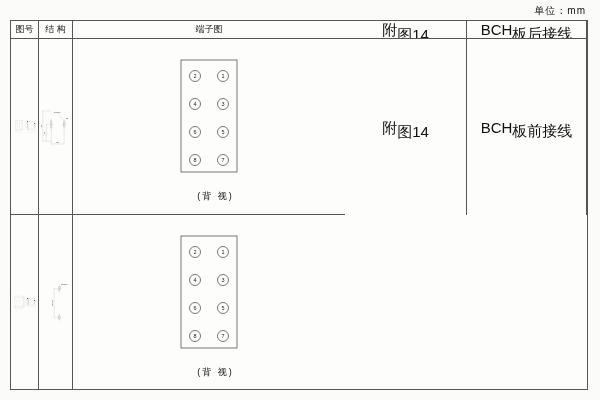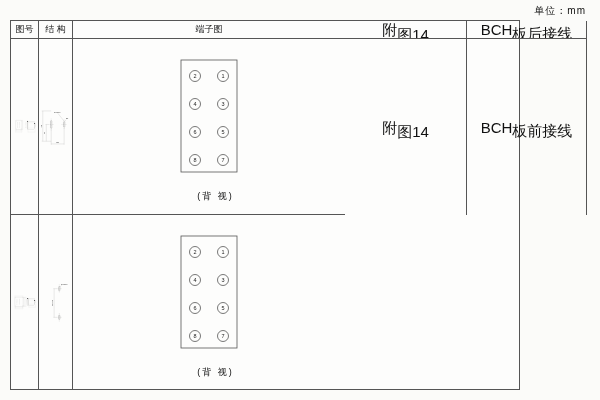--- a/index.html
+++ b/index.html
@@ -10,21 +10,21 @@
     color: #222;
     position: relative;
     overflow: hidden;
   }
   .unit-label {
     position: absolute; top: 4px; right: 14px;
     font-size: 10px; color: #111; letter-spacing: 1px;
   }
   .tbl {
     position: absolute; left: 10px; top: 20px;
-    width: 510px; height: 370px;
+    width: 578px; height: 370px;
     border: 1px solid #555;
     display: grid;
     grid-template-columns: 28px 34px 272px 122px 120px;
     grid-template-rows: 18px 176px 175px;
     background: #fdfdfc;
   }
   .cell {
     border-right: 1px solid #555;
     border-bottom: 1px solid #555;
     display: flex; align-items: center; justify-content: center;

